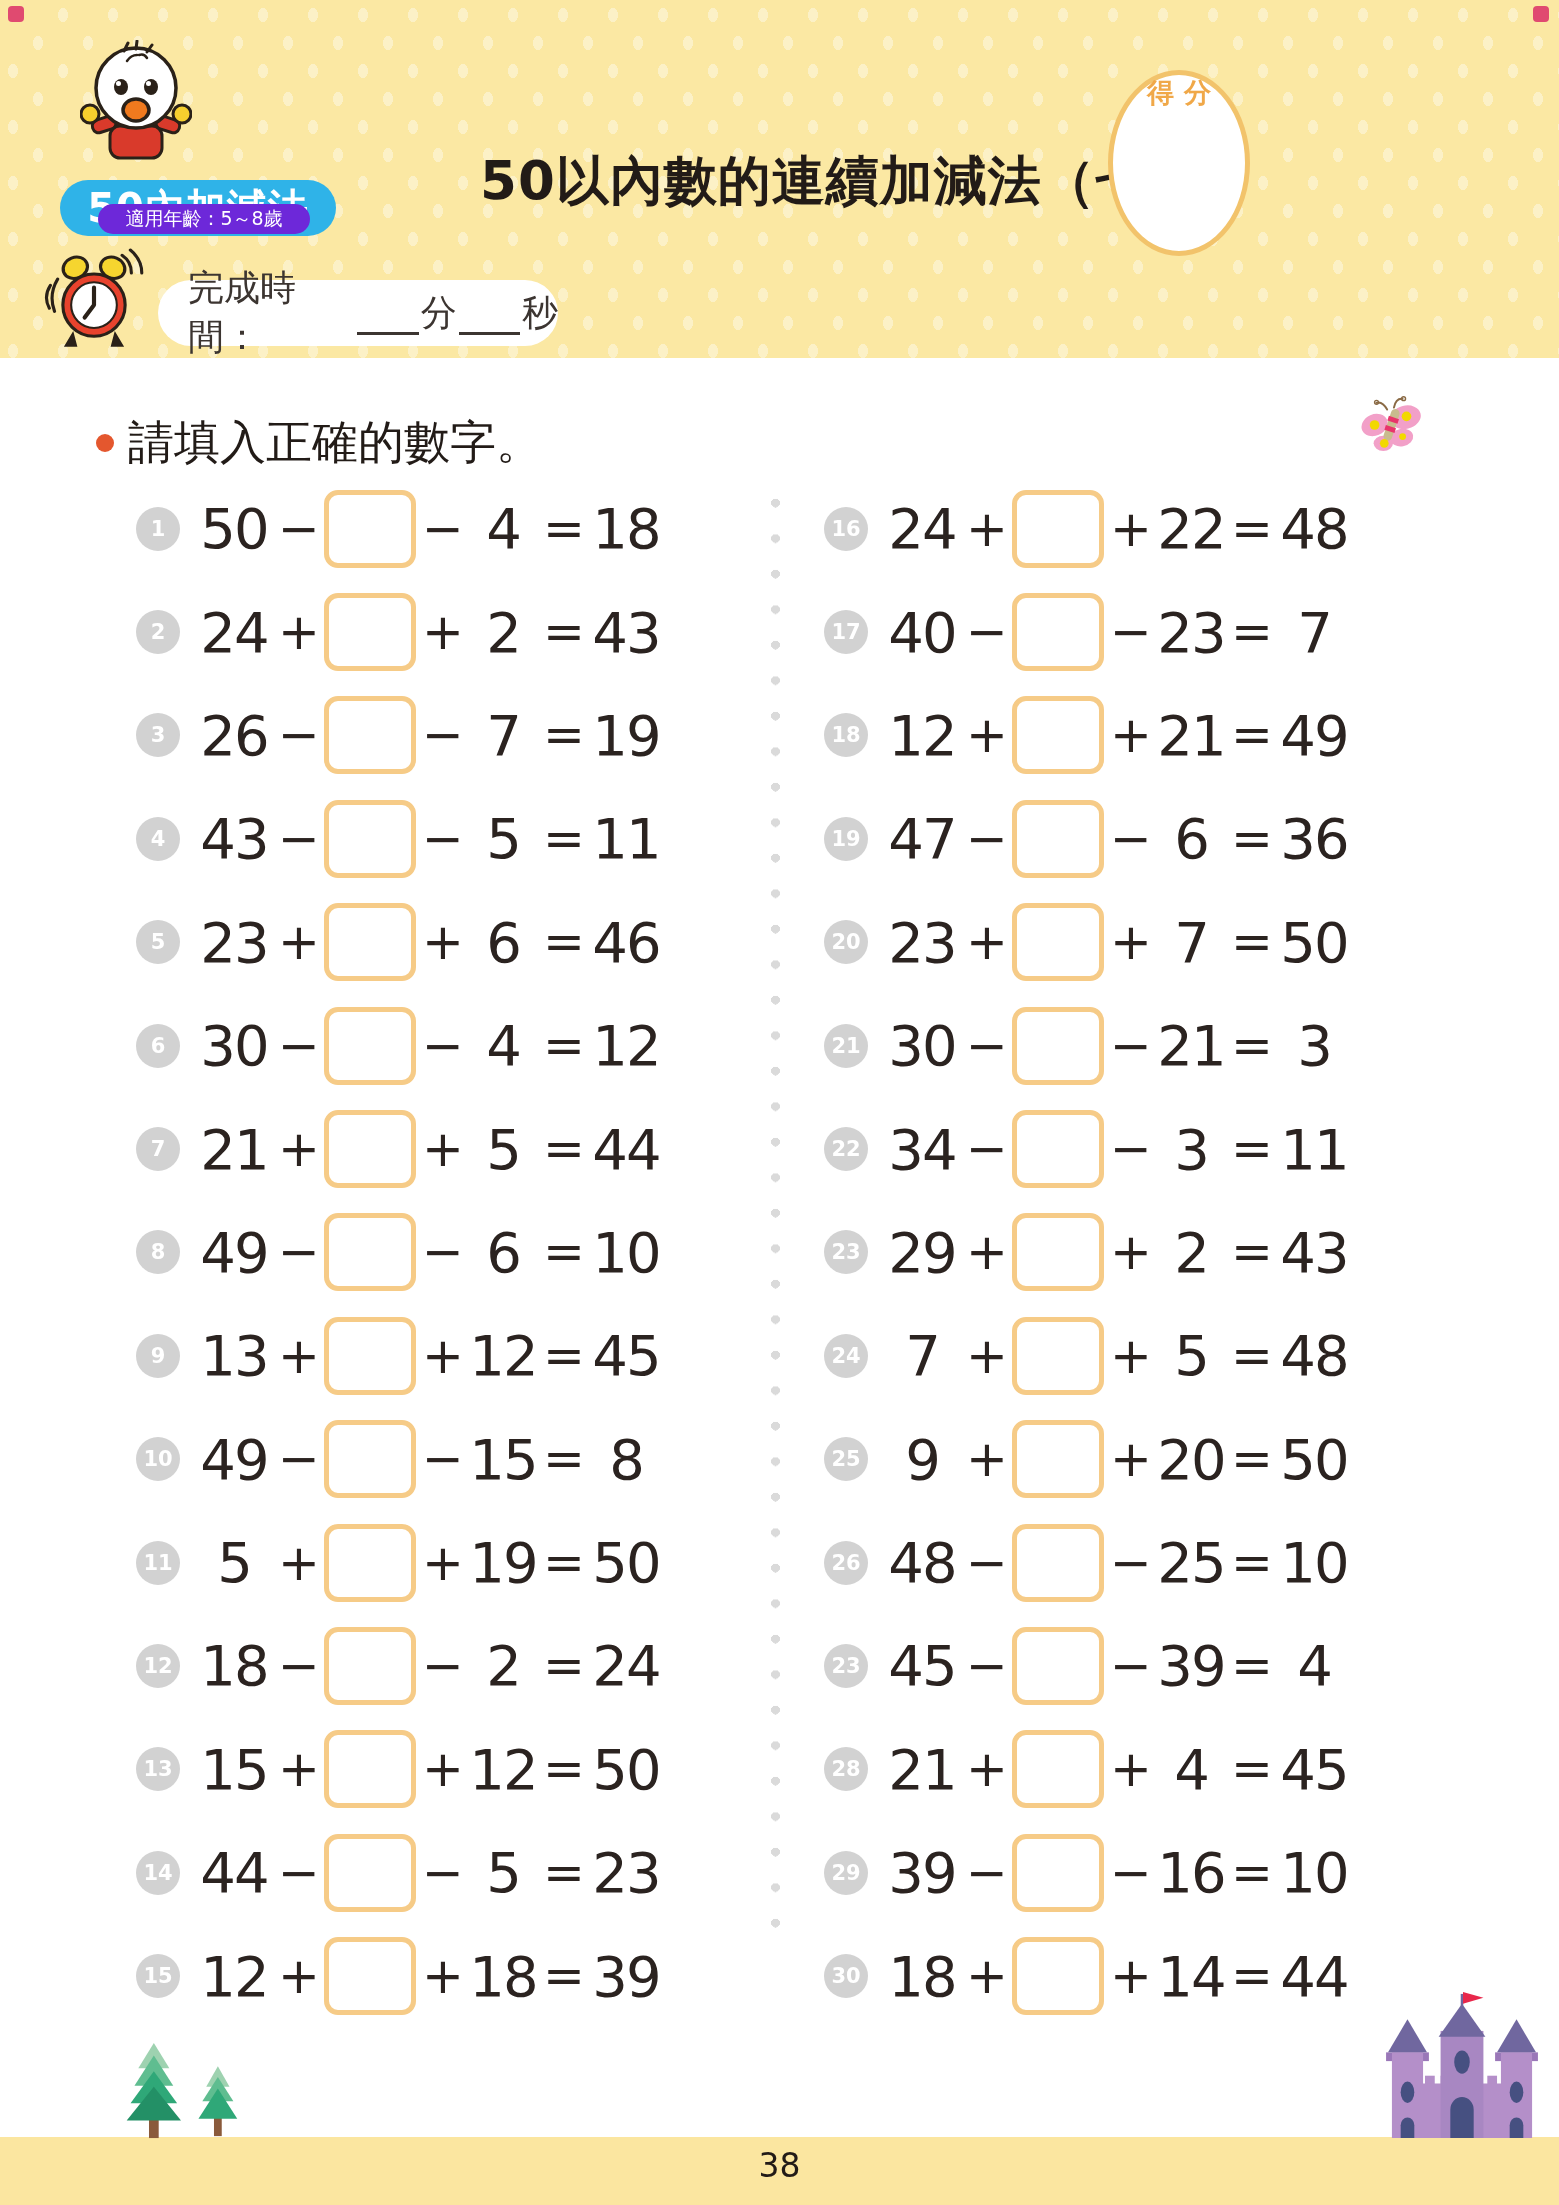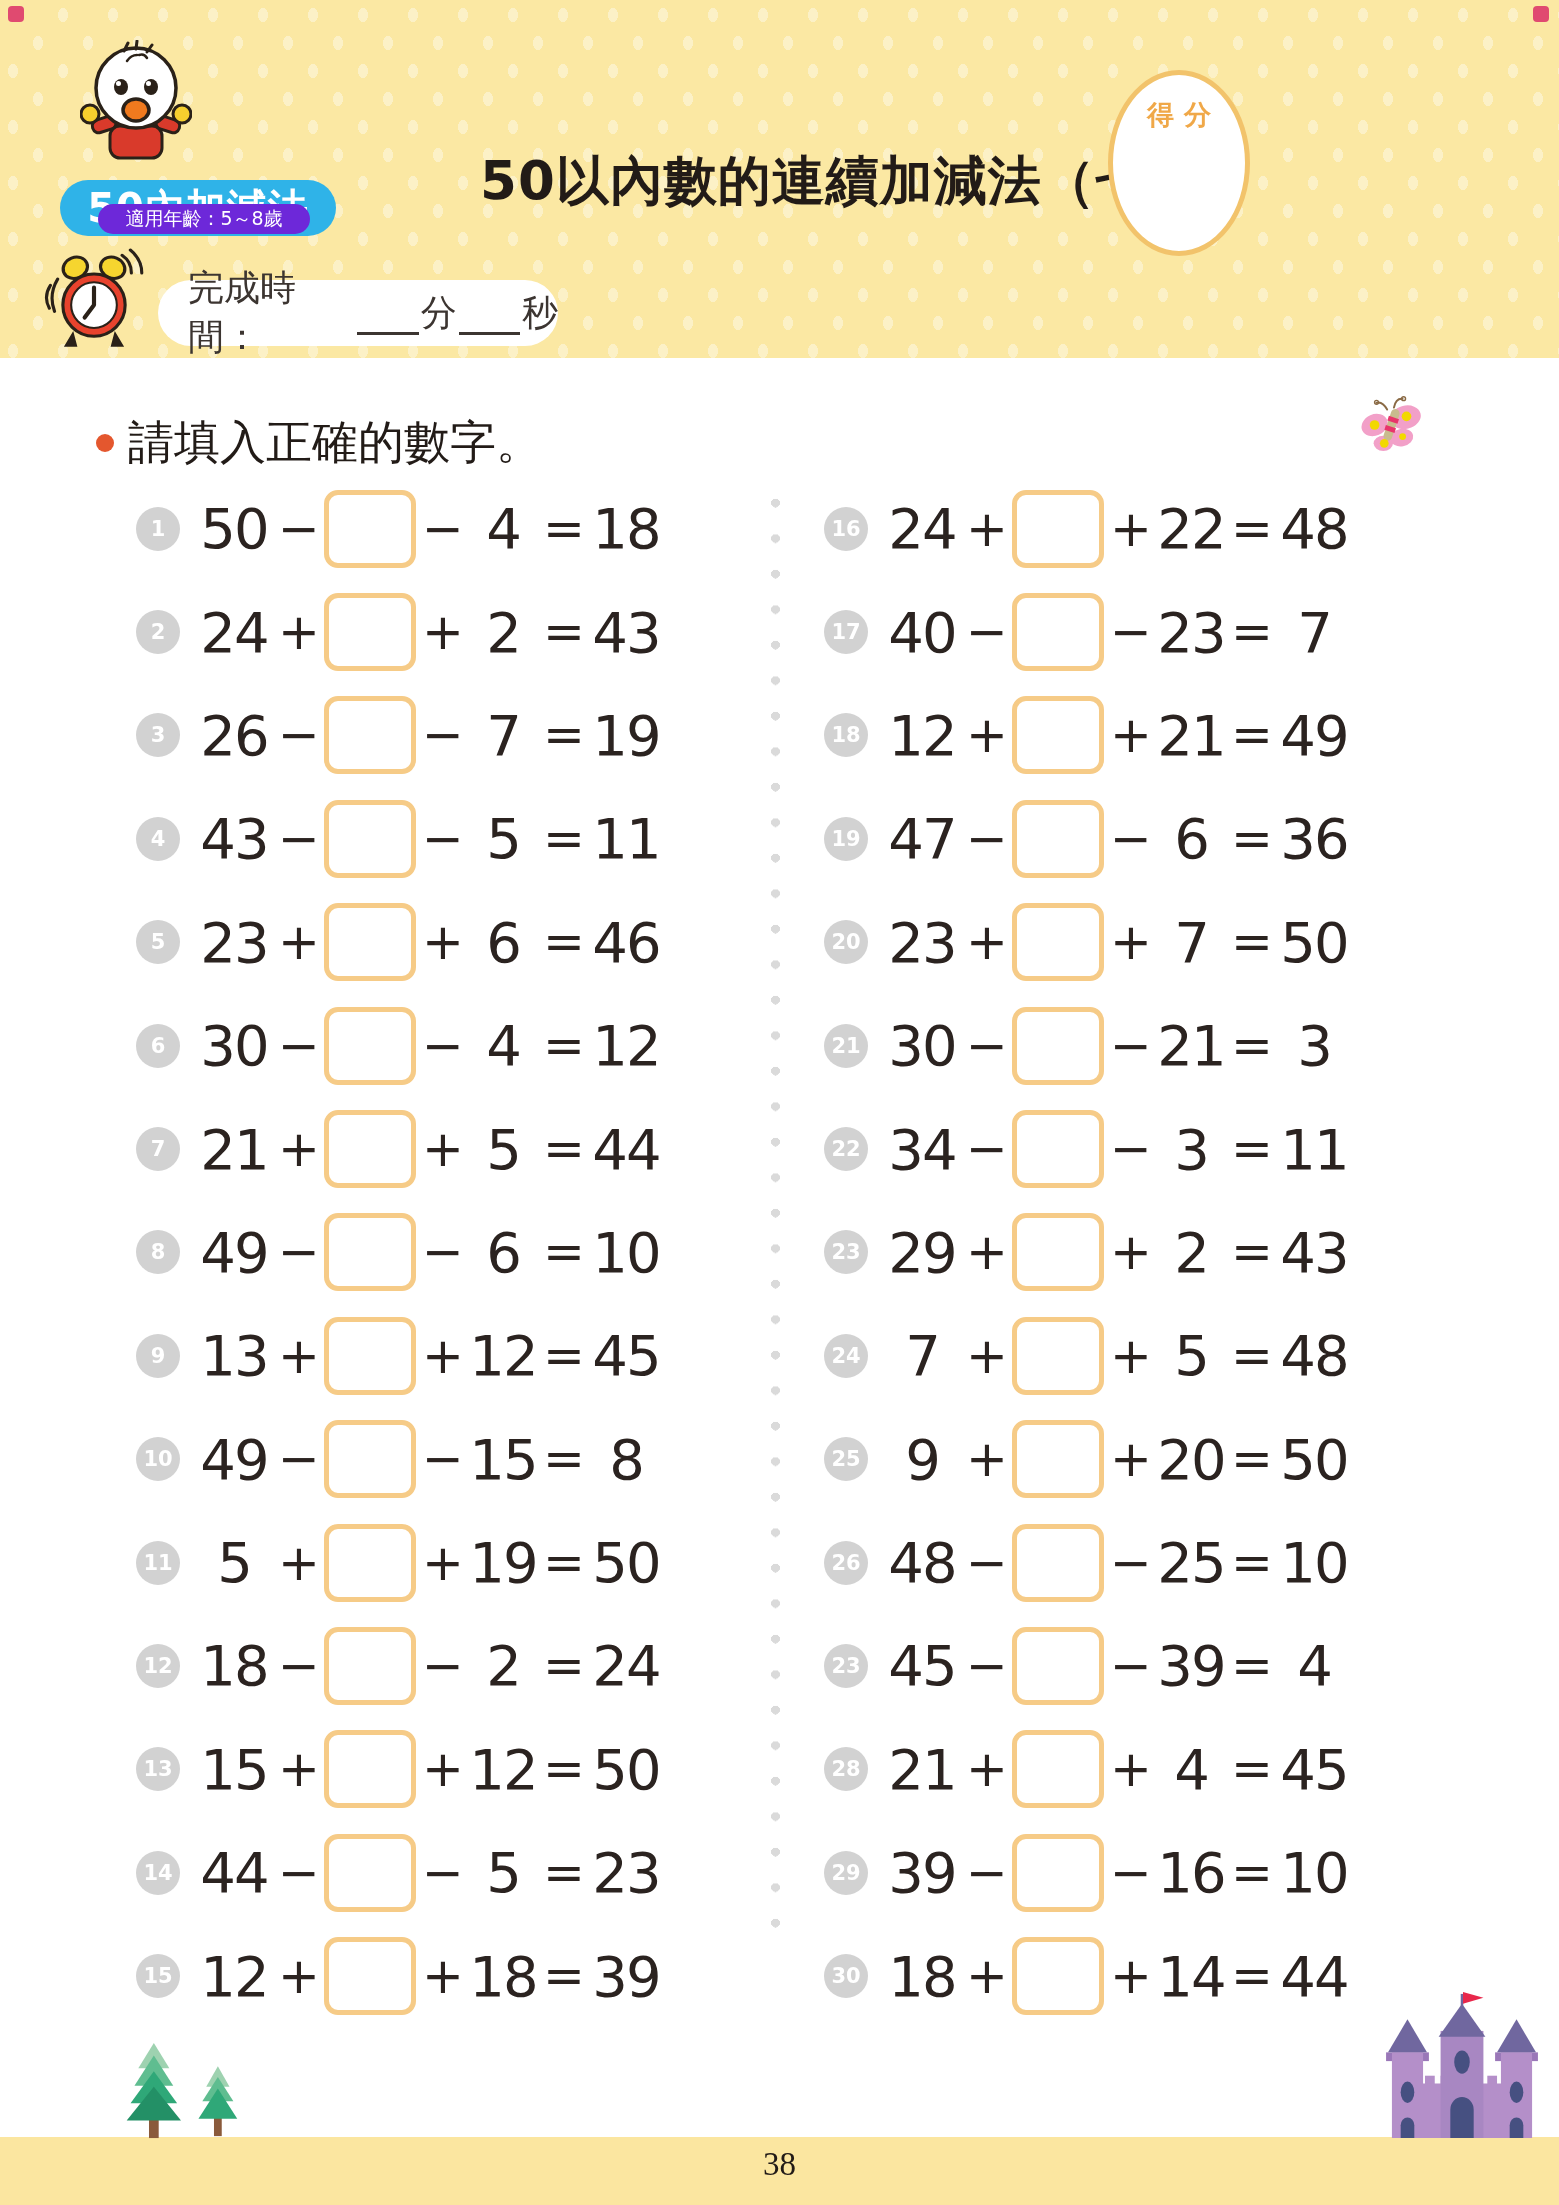--- a/index.html
+++ b/index.html
@@ -19,21 +19,21 @@
     border-radius:28px;color:#fff;font-weight:bold;font-size:40px;display:flex;align-items:center;
     justify-content:center;letter-spacing:1px;margin-top:28px;}
   .age-pill{position:absolute;left:98px;top:204px;width:212px;height:30px;background:#6d28d9;
     border-radius:15px;color:#fff;font-size:19px;display:flex;align-items:center;justify-content:center;}
 
   .page-title{position:absolute;left:480px;top:146px;width:640px;text-align:center;
     font-size:53px;font-weight:bold;color:#221B17;letter-spacing:1px;white-space:nowrap;}
 
   .score-circle{position:absolute;left:1108px;top:70px;width:132px;height:176px;background:#fff;
     border:5px solid #F2C36B;border-radius:50%;text-align:center;}
-  .score-label{margin-top:22px;color:#F0A848;font-size:27px;font-weight:bold;letter-spacing:10px;text-indent:10px;}
+  .score-label{color:#F0A848;font-size:27px;font-weight:bold;letter-spacing:10px;text-indent:10px;}
 
   .timer-pill{position:absolute;left:158px;top:272px;width:400px;height:66px;background:#fff;
     border-radius:33px;display:flex;align-items:center;padding-left:30px;font-size:36px;color:#3C3531;box-sizing:border-box;margin-top:8px;}
   .blank{display:inline-block;width:66px;height:40px;border-bottom:3px solid #3C3531;margin:0 2px;}
   .clock-icon{position:absolute;left:42px;top:248px;}
 
   
   .instruction{position:absolute;left:96px;top:412px;display:flex;align-items:center;font-size:46px;color:#221B17;}
   .bullet{width:18px;height:18px;border-radius:50%;background:#E4572E;margin-right:14px;flex:none;}
   .butterfly{position:absolute;left:1358px;top:396px;}
@@ -50,21 +50,21 @@
   .abox{width:82px;height:68px;border:5px solid #F6CB87;border-radius:14px;background:#fff;flex:none;margin:0 4px;}
 
   .divider{position:absolute;left:770px;top:497px;width:11px;height:1452px;
     background-image:radial-gradient(4.5px 4.5px at 5.5px 6px, #DADADA 98%, transparent 100%);
     background-size:11px 35.5px;}
 
   
   .footer-band{position:absolute;left:0;top:2137px;width:1559px;height:68px;background:#FBE6A0;}
   .trees{position:absolute;left:102px;top:2043px;}
   .castle{position:absolute;left:1383px;top:1992px;}
-  .page-number{position:absolute;left:0;top:2146px;width:1559px;text-align:center;font-size:33px;color:#221B17;font-family:Liberation Serif, serif;}
+  .page-number{position:absolute;left:0;top:2146px;width:1559px;text-align:center;font-size:33px;color:#221B17;}
 </style>
 </head>
 <body>
 
 <div class="page">
 
   <div class="header-band"></div>
   <div class="corner-mark left"></div>
   <div class="corner-mark right"></div>
 

